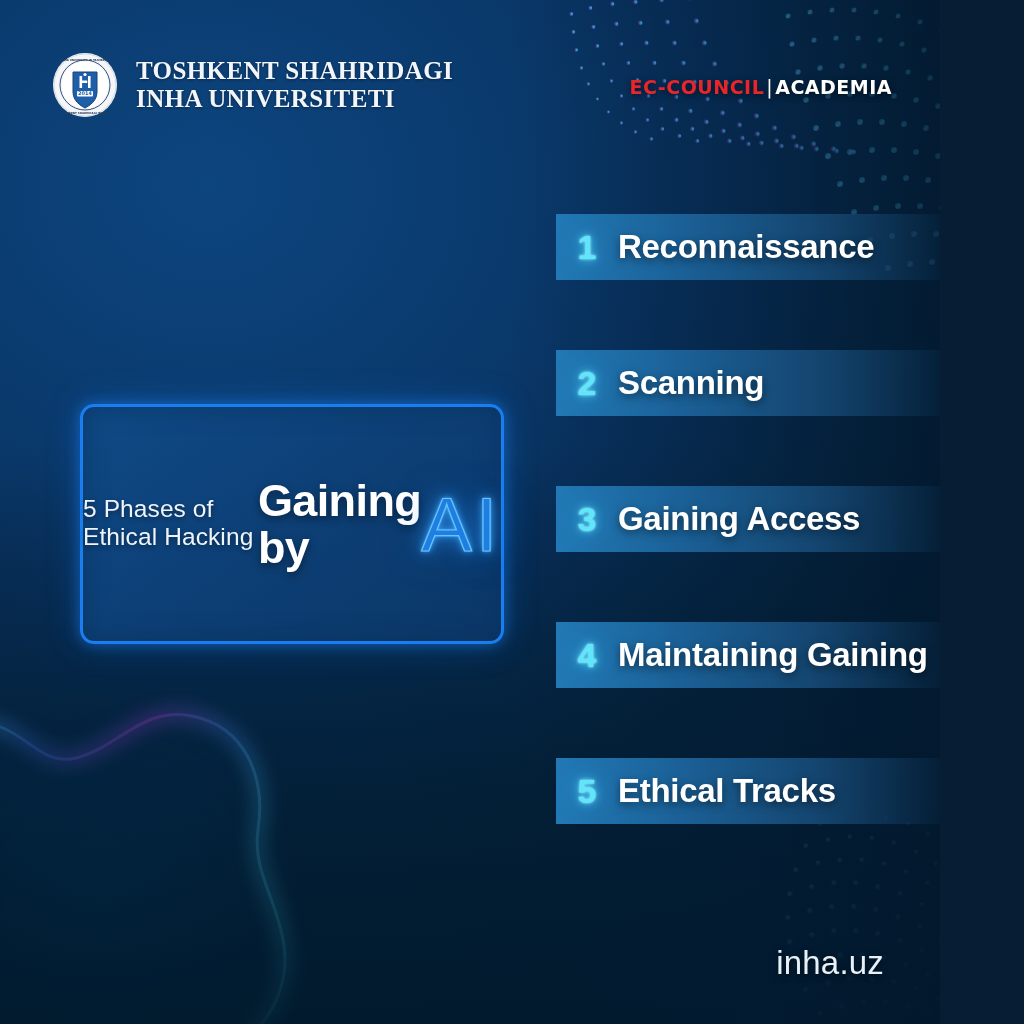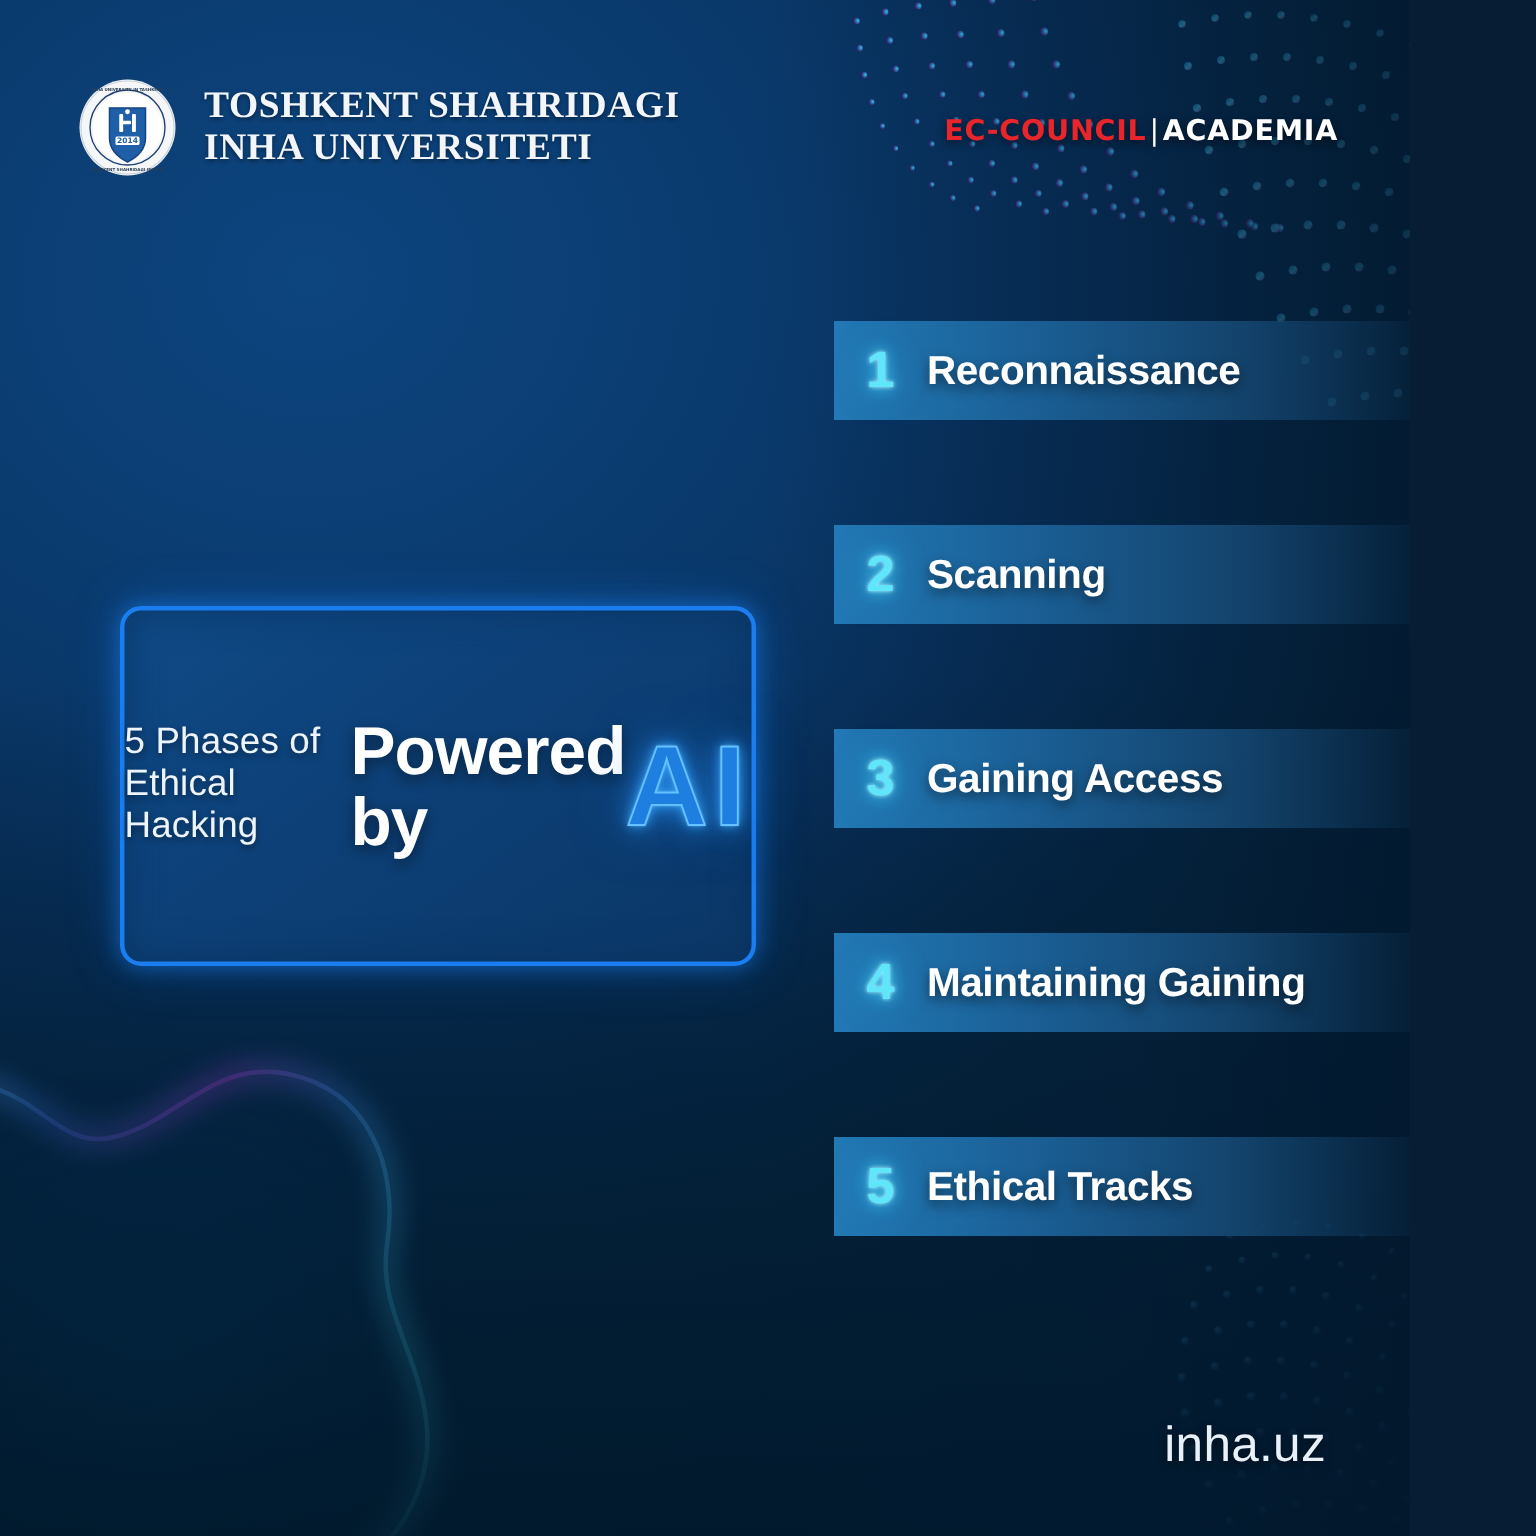--- a/index.html
+++ b/index.html
@@ -114,21 +114,21 @@
     font-size: 45px;
     font-weight: 700;
     color: #ffffff;
     letter-spacing: -0.6px;
     line-height: 1.05;
     text-shadow: 0 3px 9px rgba(0,0,0,0.45);
   }
   .hero-ai {
     margin-top: 2px;
     font-size: 76px;
-    font-weight: 700;
+    font-weight: 400;
     letter-spacing: 4px;
     line-height: 1;
     color: #1f7fe0;
     text-shadow:
       0 0 2px #8fd2ff,
       0 0 7px #37a8ff,
       0 0 18px rgba(42,150,255,0.85),
       0 0 38px rgba(30,120,230,0.6);
     -webkit-text-stroke: 1.2px #63c2ff;
   }
@@ -157,21 +157,21 @@
     font-size: 34px;
     font-weight: 700;
     color: #5fe6fb;
     text-shadow:
       0 0 3px #b6f6ff,
       0 0 10px rgba(70,225,255,0.9),
       0 0 22px rgba(50,200,255,0.55);
   }
   .phase-label {
     position: relative;
-    font-size: 27px;
+    font-size: 33px;
     font-weight: 700;
     color: #ffffff;
     letter-spacing: -0.3px;
     white-space: nowrap;
     text-shadow: 0 3px 8px rgba(0,0,0,0.5);
   }
 
   
   .footer-url {
     position: absolute;
@@ -555,21 +555,21 @@
     <div class="ec-brand">
       <span class="ec-red">EC-COUNCIL</span>
       <span class="ec-pipe">|</span>
       <span class="ec-white">ACADEMIA</span>
     </div>
 
   </div>
 
   <div class="hero-card">
     <div class="hero-sub">5 Phases of Ethical Hacking</div>
-    <div class="hero-title">Powered by</div>
+    <div class="hero-title">Gaining by</div>
     <div class="hero-ai">AI</div>
   </div>
 
   <div class="phase-list">
 
     <div class="phase-row">
       <div class="phase-bar"></div>
       <div class="phase-num">1</div>
       <div class="phase-label">Reconnaissance</div>
     </div>

